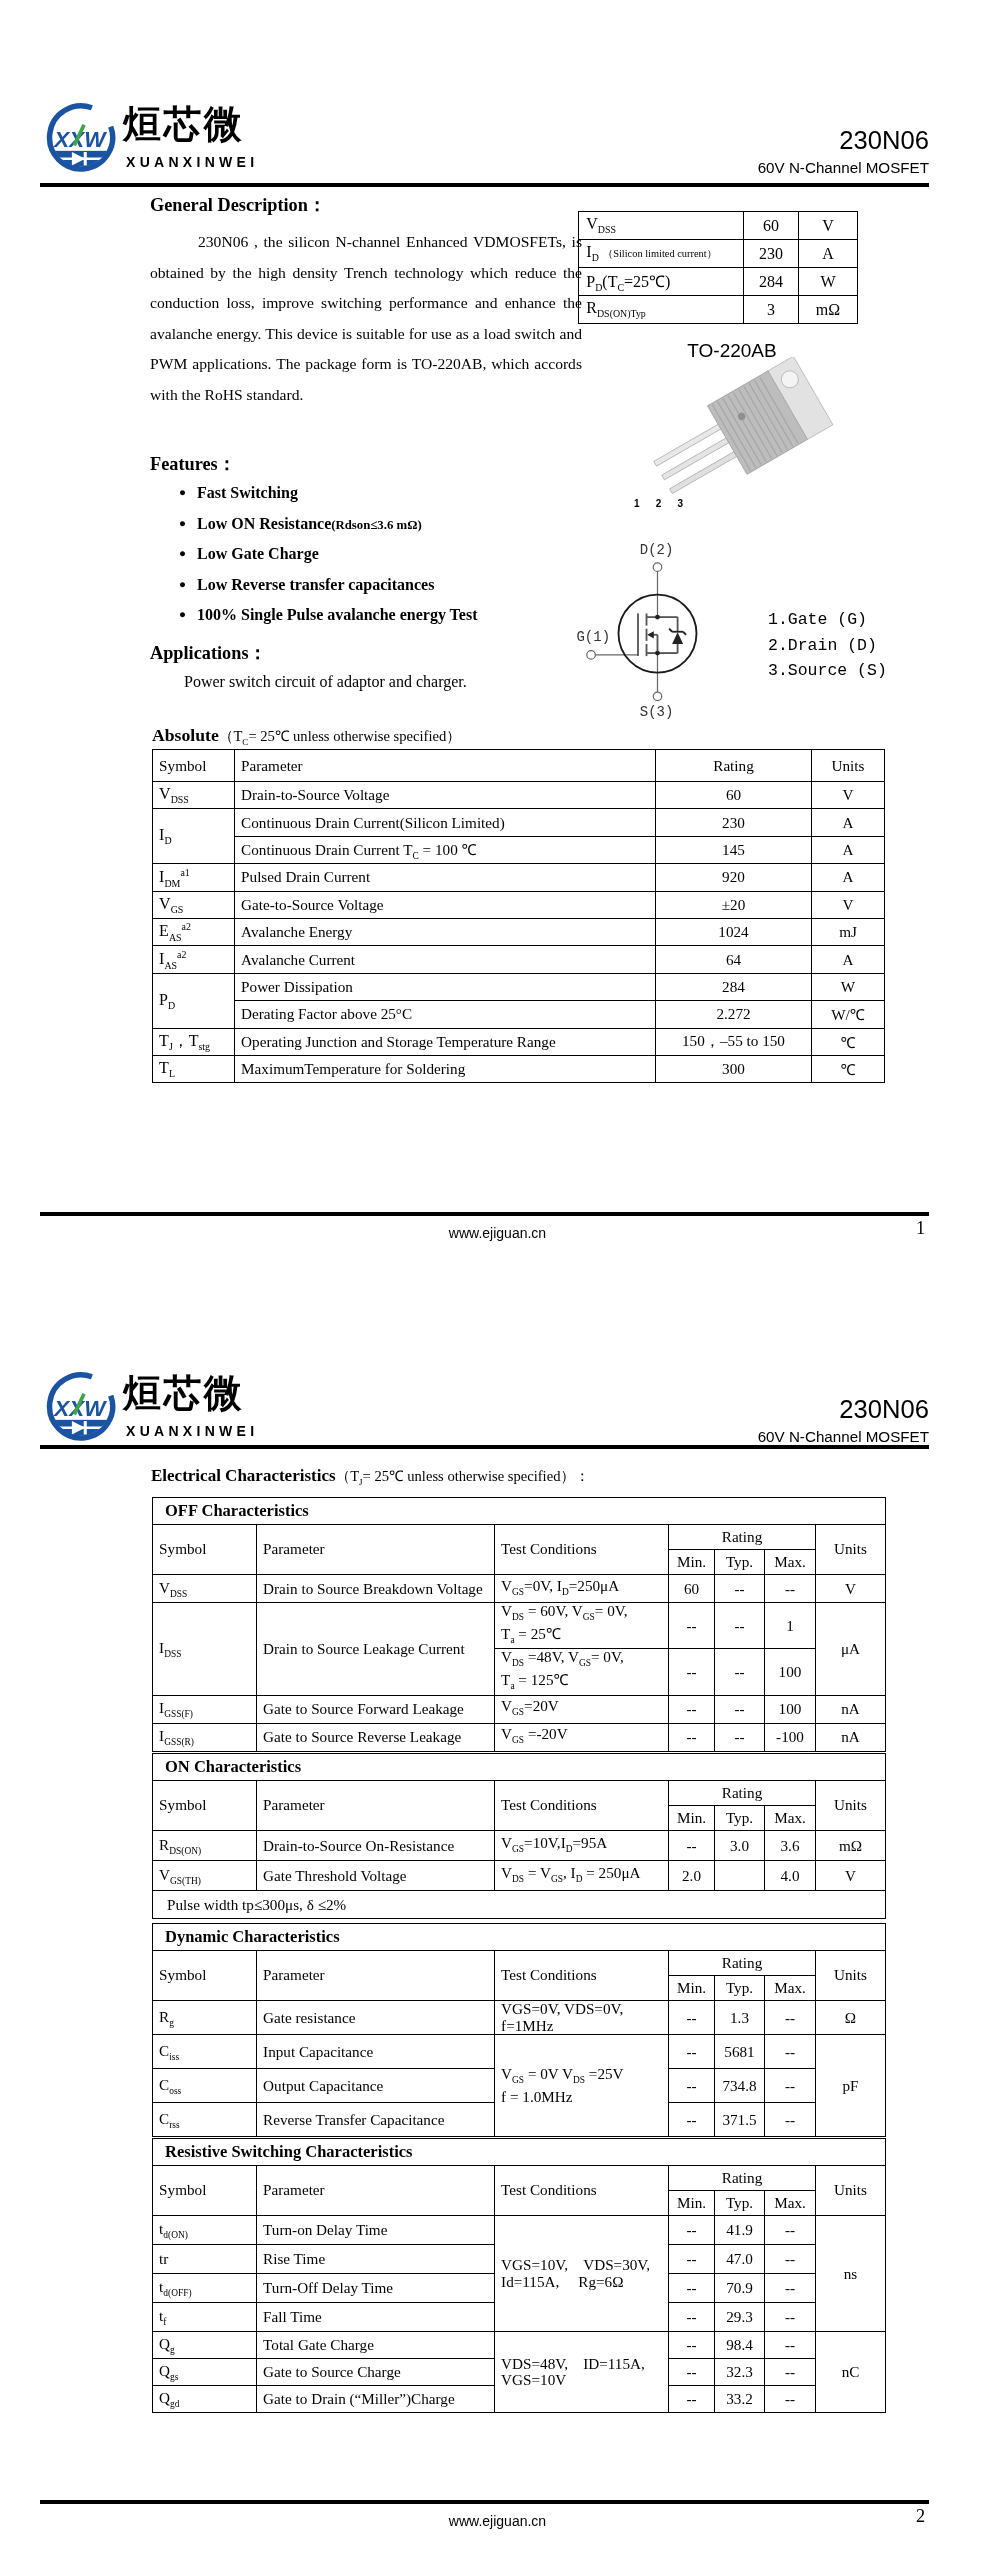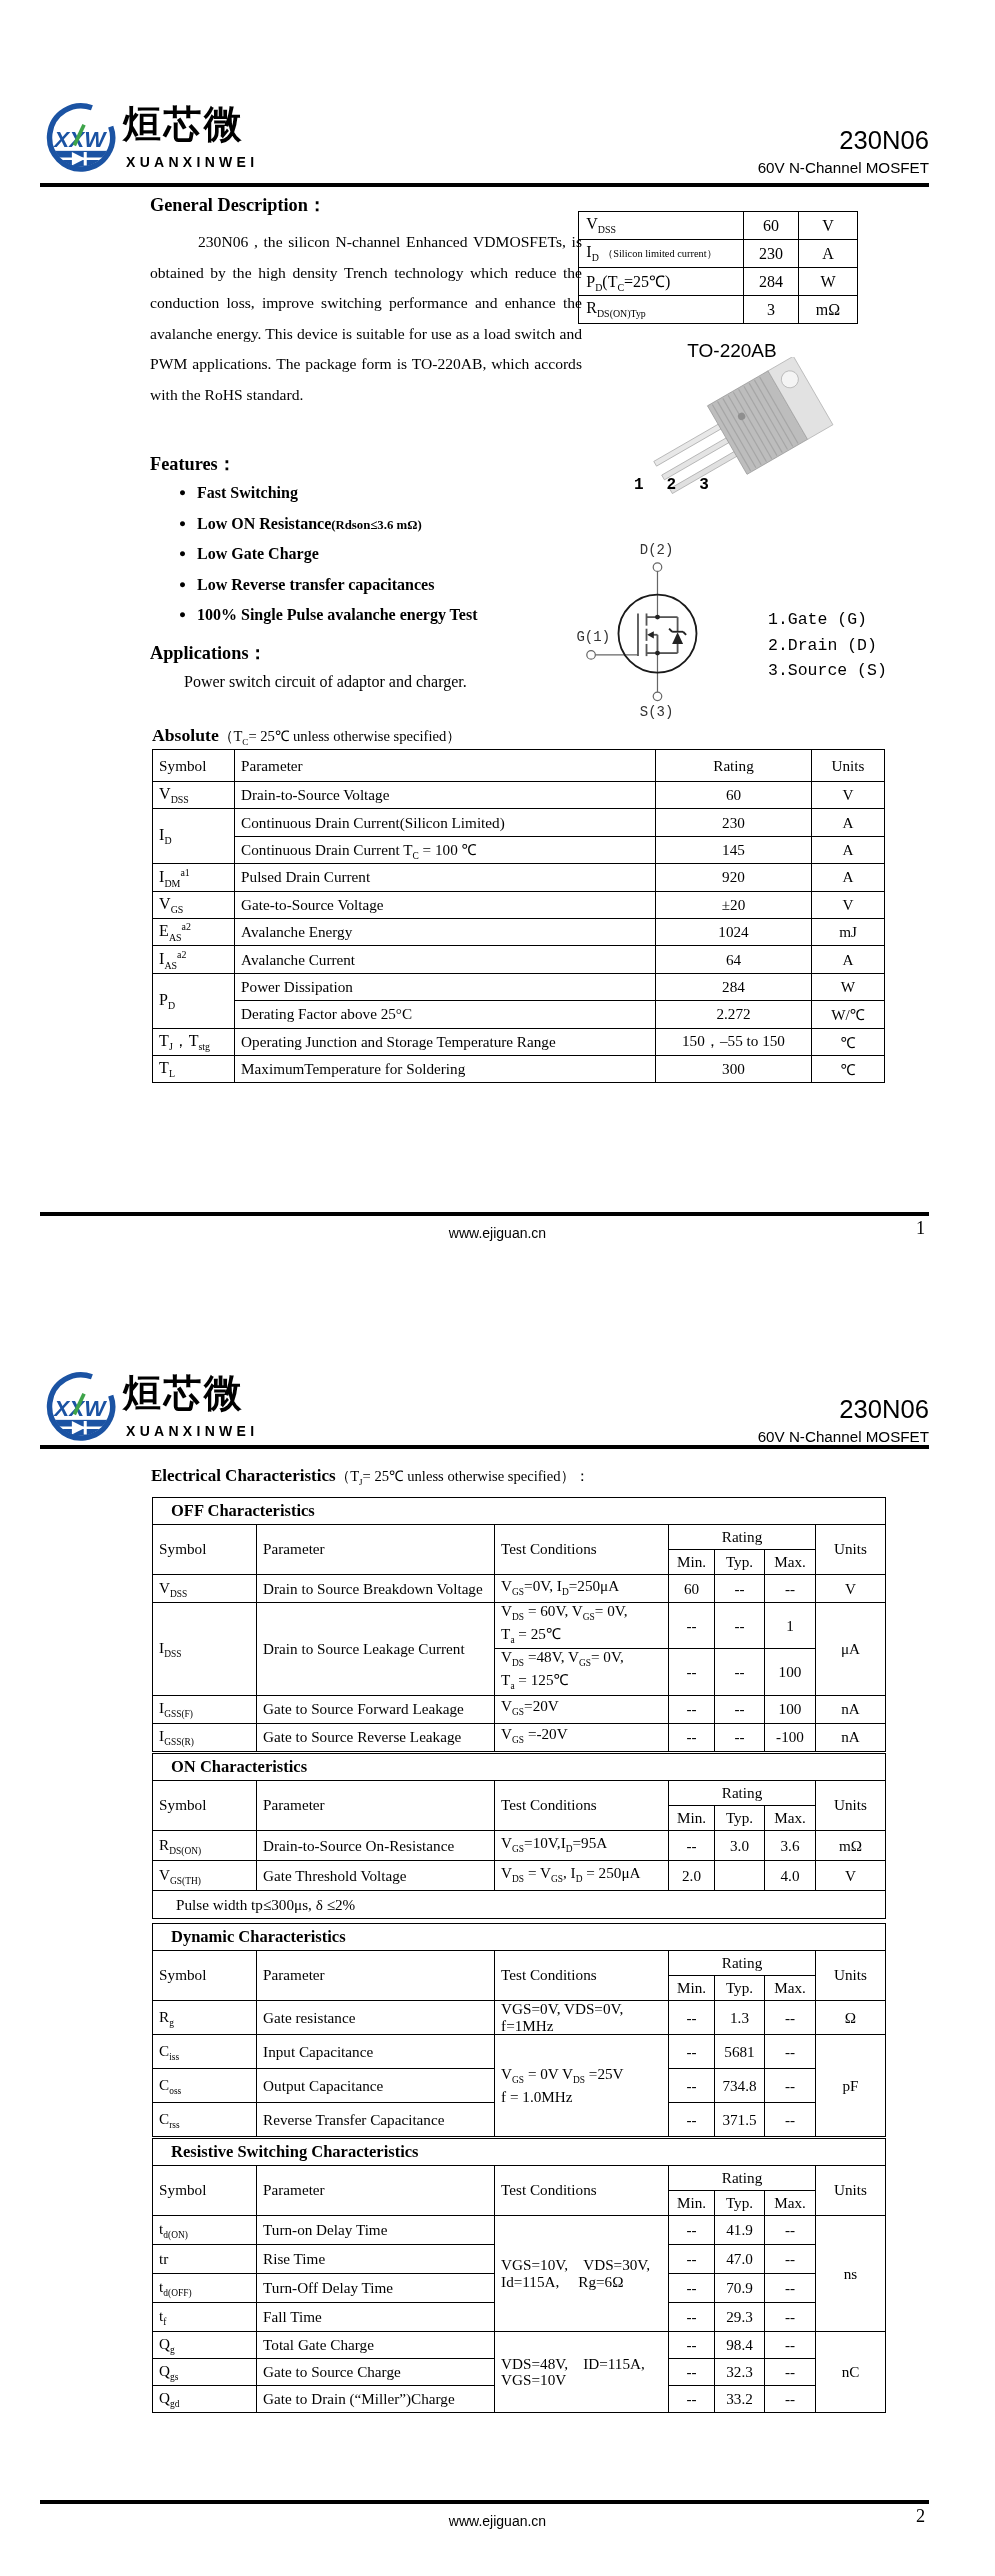--- a/index.html
+++ b/index.html
@@ -45,22 +45,22 @@
   
   .qs{position:absolute;left:578px;top:211px;border-collapse:collapse;table-layout:fixed;
       border:1.8px solid #000}
   .qs td{border:1.2px solid #000;height:27px;font-size:16px;padding:0 3.7px;overflow:hidden}
   .qs .sym{padding-left:7.3px;white-space:nowrap}
   .qs .note{font-size:10.4px}
   .c{text-align:center}
   .to220{position:absolute;left:622px;top:340px;width:220px;text-align:center;font-size:19px;
       font-family:"Liberation Sans",sans-serif}
   .pkg{position:absolute;left:615px;top:357px}
-  .pins{position:absolute;left:634px;top:476px;font-size:16px;font-weight:bold;
-      font-family:Liberation Mono, monospace;letter-spacing:6.7px}
+  .pins{position:absolute;left:634px;top:498px;font-size:10px;font-weight:bold;
+      font-family:Liberation Sans, sans-serif;letter-spacing:6.7px}
   .mos{position:absolute;left:574px;top:539px}
   .schlbl{font-family:"Liberation Mono",monospace;font-size:23px;fill:#333}
   .legend{position:absolute;left:768px;top:607px;font-size:16.5px;line-height:25.6px;
       font-family:Liberation Mono, monospace}
 
   
   .abs-cap{position:absolute;left:152px;top:725px;font-size:14.6px}
   .abs-cap b{font-size:17.7px}
   .dt{border-collapse:collapse;table-layout:fixed;border:1.8px solid #000;background:#fff}
   .dt td{border:1.2px solid #000;font-size:15.2px;padding:0 6.1px;overflow:hidden}
@@ -73,29 +73,29 @@
 
   
   .ec-cap{position:absolute;left:151px;top:177px;font-size:14.6px}
   .ec-cap b{font-size:17px}
   .p2t{position:absolute;left:152px}
   .t-off{top:209px}
   .t-on{top:465px}
   .t-dyn{top:635px}
   .t-rsw{top:850px}
   .dt tr.cap td{font-weight:bold;font-size:16.5px;height:25.6px;border-bottom:1.8px solid #000;
-      padding-left:18px}
+      padding-left:12px}
   .dt tr.hr td{height:24.4px}
   .dt td.hb{border-bottom:1.8px solid #000}
   .cond{font-size:12.8px;line-height:16.5px;white-space:pre-line;padding:2.4px 4.9px}
   .t-off tr.r{height:28px}
   .t-off tr.rt{height:35px}
   .t-on tr.r{height:30px}
   .t-on tr.nr{height:28px}
-  .t-on tr.nr td{font-size:15.2px;padding-left:23px}
+  .t-on tr.nr td{font-size:15.2px;padding-left:14px}
   .t-dyn tr.r0{height:27.4px}
   .t-dyn tr.r{height:34px}
   .t-rsw tr.r{height:29px}
   .t-rsw tr.rq{height:27px}
 </style>
 </head>
 <body>
 
 <div class="page" id="pg1">
 

